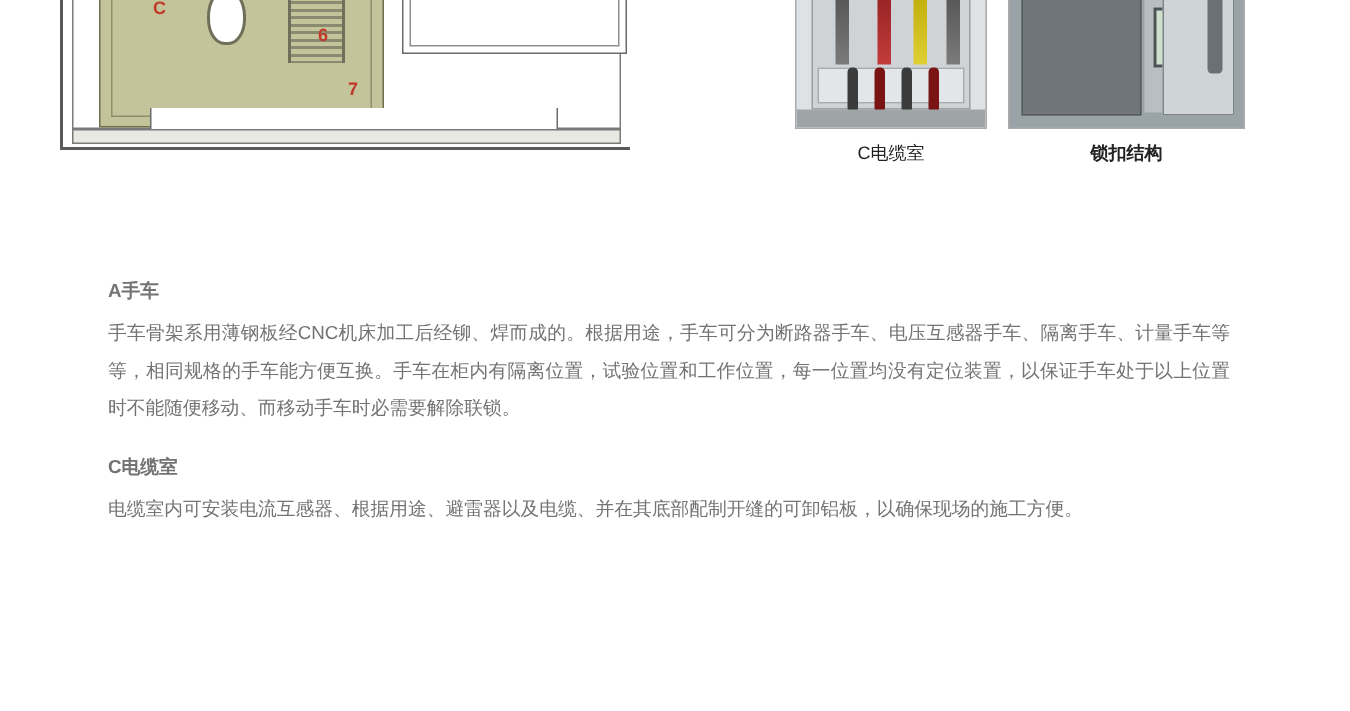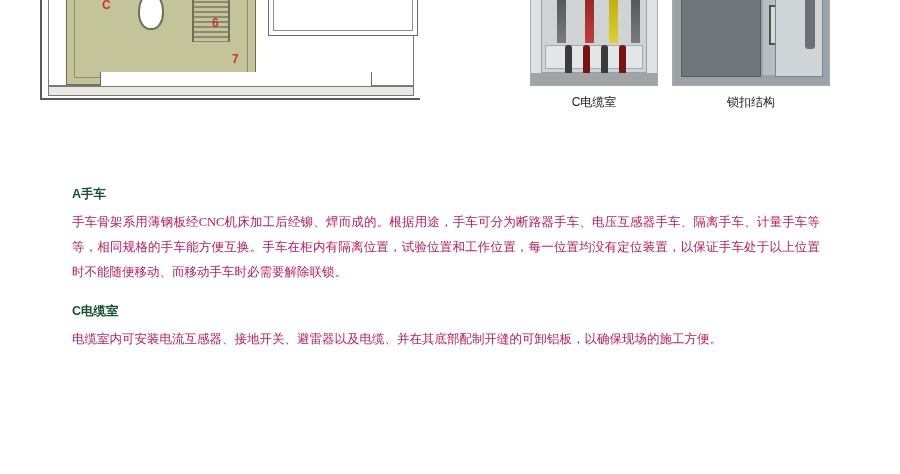--- a/index.html
+++ b/index.html
@@ -125,21 +125,21 @@
     box-sizing: border-box;
     position: relative;
     overflow: hidden;
   }
   .photo-caption {
     margin-top: 8px;
     font-size: 12px;
     color: #222;
     font-family: "Liberation Sans", sans-serif;
   }
-  .photo-caption.bold { font-weight: normal; }
+  .photo-caption.bold { font-weight: bold; }
 
   
   .p1 { background: #dfe2e4; }
   .p1 .frame { position:absolute; left:10px; top:20px; right:10px; bottom:12px; background:#cfd3d6; border:1px solid #9ba0a3; }
   .p1 .bus { position:absolute; top:22px; width:9px; height:60px; }
   .p1 .bus.b1 { left:26px; background: linear-gradient(#4a4a4a,#7b7b7b); }
   .p1 .bus.b2 { left:54px; background: linear-gradient(#8a1c1c,#c33c3c); }
   .p1 .bus.b3 { left:78px; background: linear-gradient(#b7a400,#e0cf33); }
   .p1 .bus.b4 { left:100px; background: linear-gradient(#4a4a4a,#7b7b7b); }
   .p1 .shelf { position:absolute; left:14px; top:84px; right:14px; height:22px; background:#e3e6e8; border:1px solid #a7abae; }
@@ -160,32 +160,32 @@
 
   
   .content {
     position: absolute;
     left: 72px;
     top: 186px;
     width: 748px;
   }
   .section { margin-bottom: 18px; }
   .section-title {
-    color: #14532d;
+    color: #737373;
     font-weight: bold;
     font-size: 12.5px;
     margin-bottom: 7px;
     font-family: "Liberation Sans", sans-serif;
   }
   .section-body {
-    color: #be185d;
+    color: #737373;
     font-size: 12.5px;
     line-height: 2.0;
     text-align: justify;
-    font-family: Liberation Serif, serif;
+    font-family: Liberation Sans, sans-serif;
   }
 </style>
 </head>
 <body>
 
 <div class="top-area">
 
   <div class="drawing">
     <div class="outer-frame"></div>
     <div class="inner-frame"></div>
@@ -240,16 +240,16 @@
 <div class="content">
 
   <div class="section">
     <div class="section-title">A手车</div>
     <div class="section-body">手车骨架系用薄钢板经CNC机床加工后经铆、焊而成的。根据用途，手车可分为断路器手车、电压互感器手车、隔离手车、计量手车等等，相同规格的手车能方便互换。手车在柜内有隔离位置，试验位置和工作位置，每一位置均没有定位装置，以保证手车处于以上位置时不能随便移动、而移动手车时必需要解除联锁。</div>
   </div>
 
 
   <div class="section">
     <div class="section-title">C电缆室</div>
-    <div class="section-body">电缆室内可安装电流互感器、接地开关、避雷器以及电缆、并在其底部配制开缝的可卸铝板，以确保现场的施工方便。</div>
+    <div class="section-body">电缆室内可安装电流互感器、根据用途、避雷器以及电缆、并在其底部配制开缝的可卸铝板，以确保现场的施工方便。</div>
   </div>
 
 </div>
 
 </body></html>

